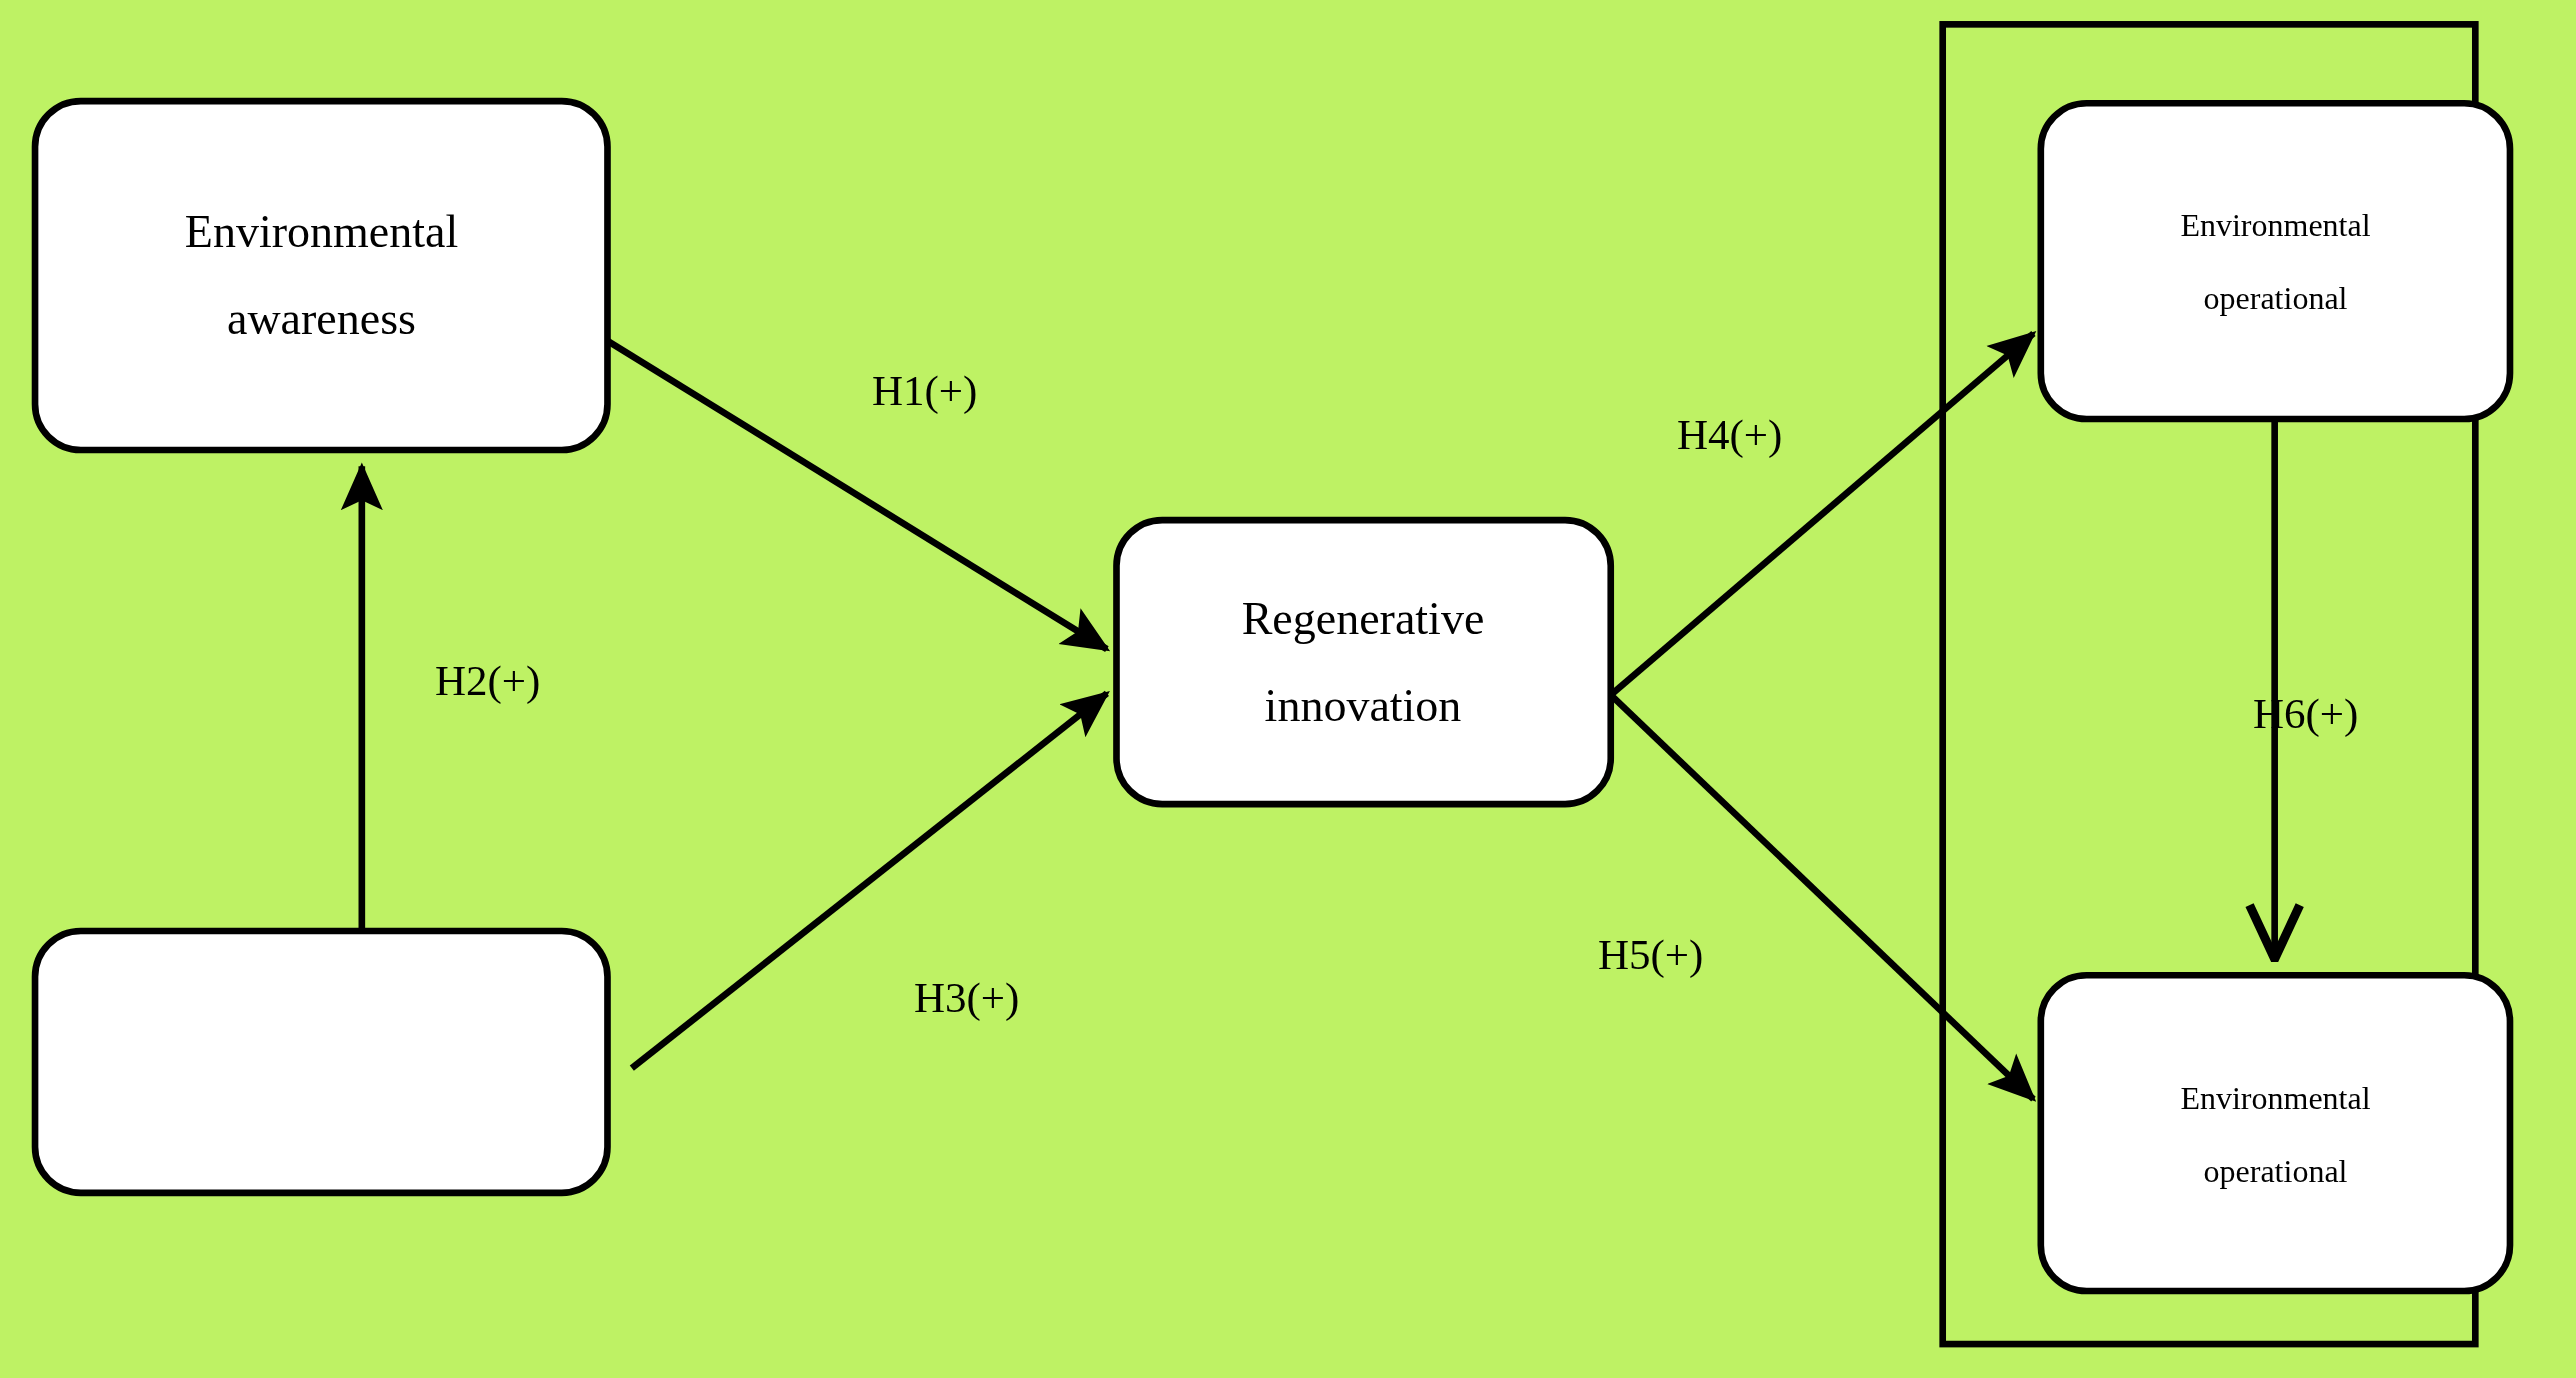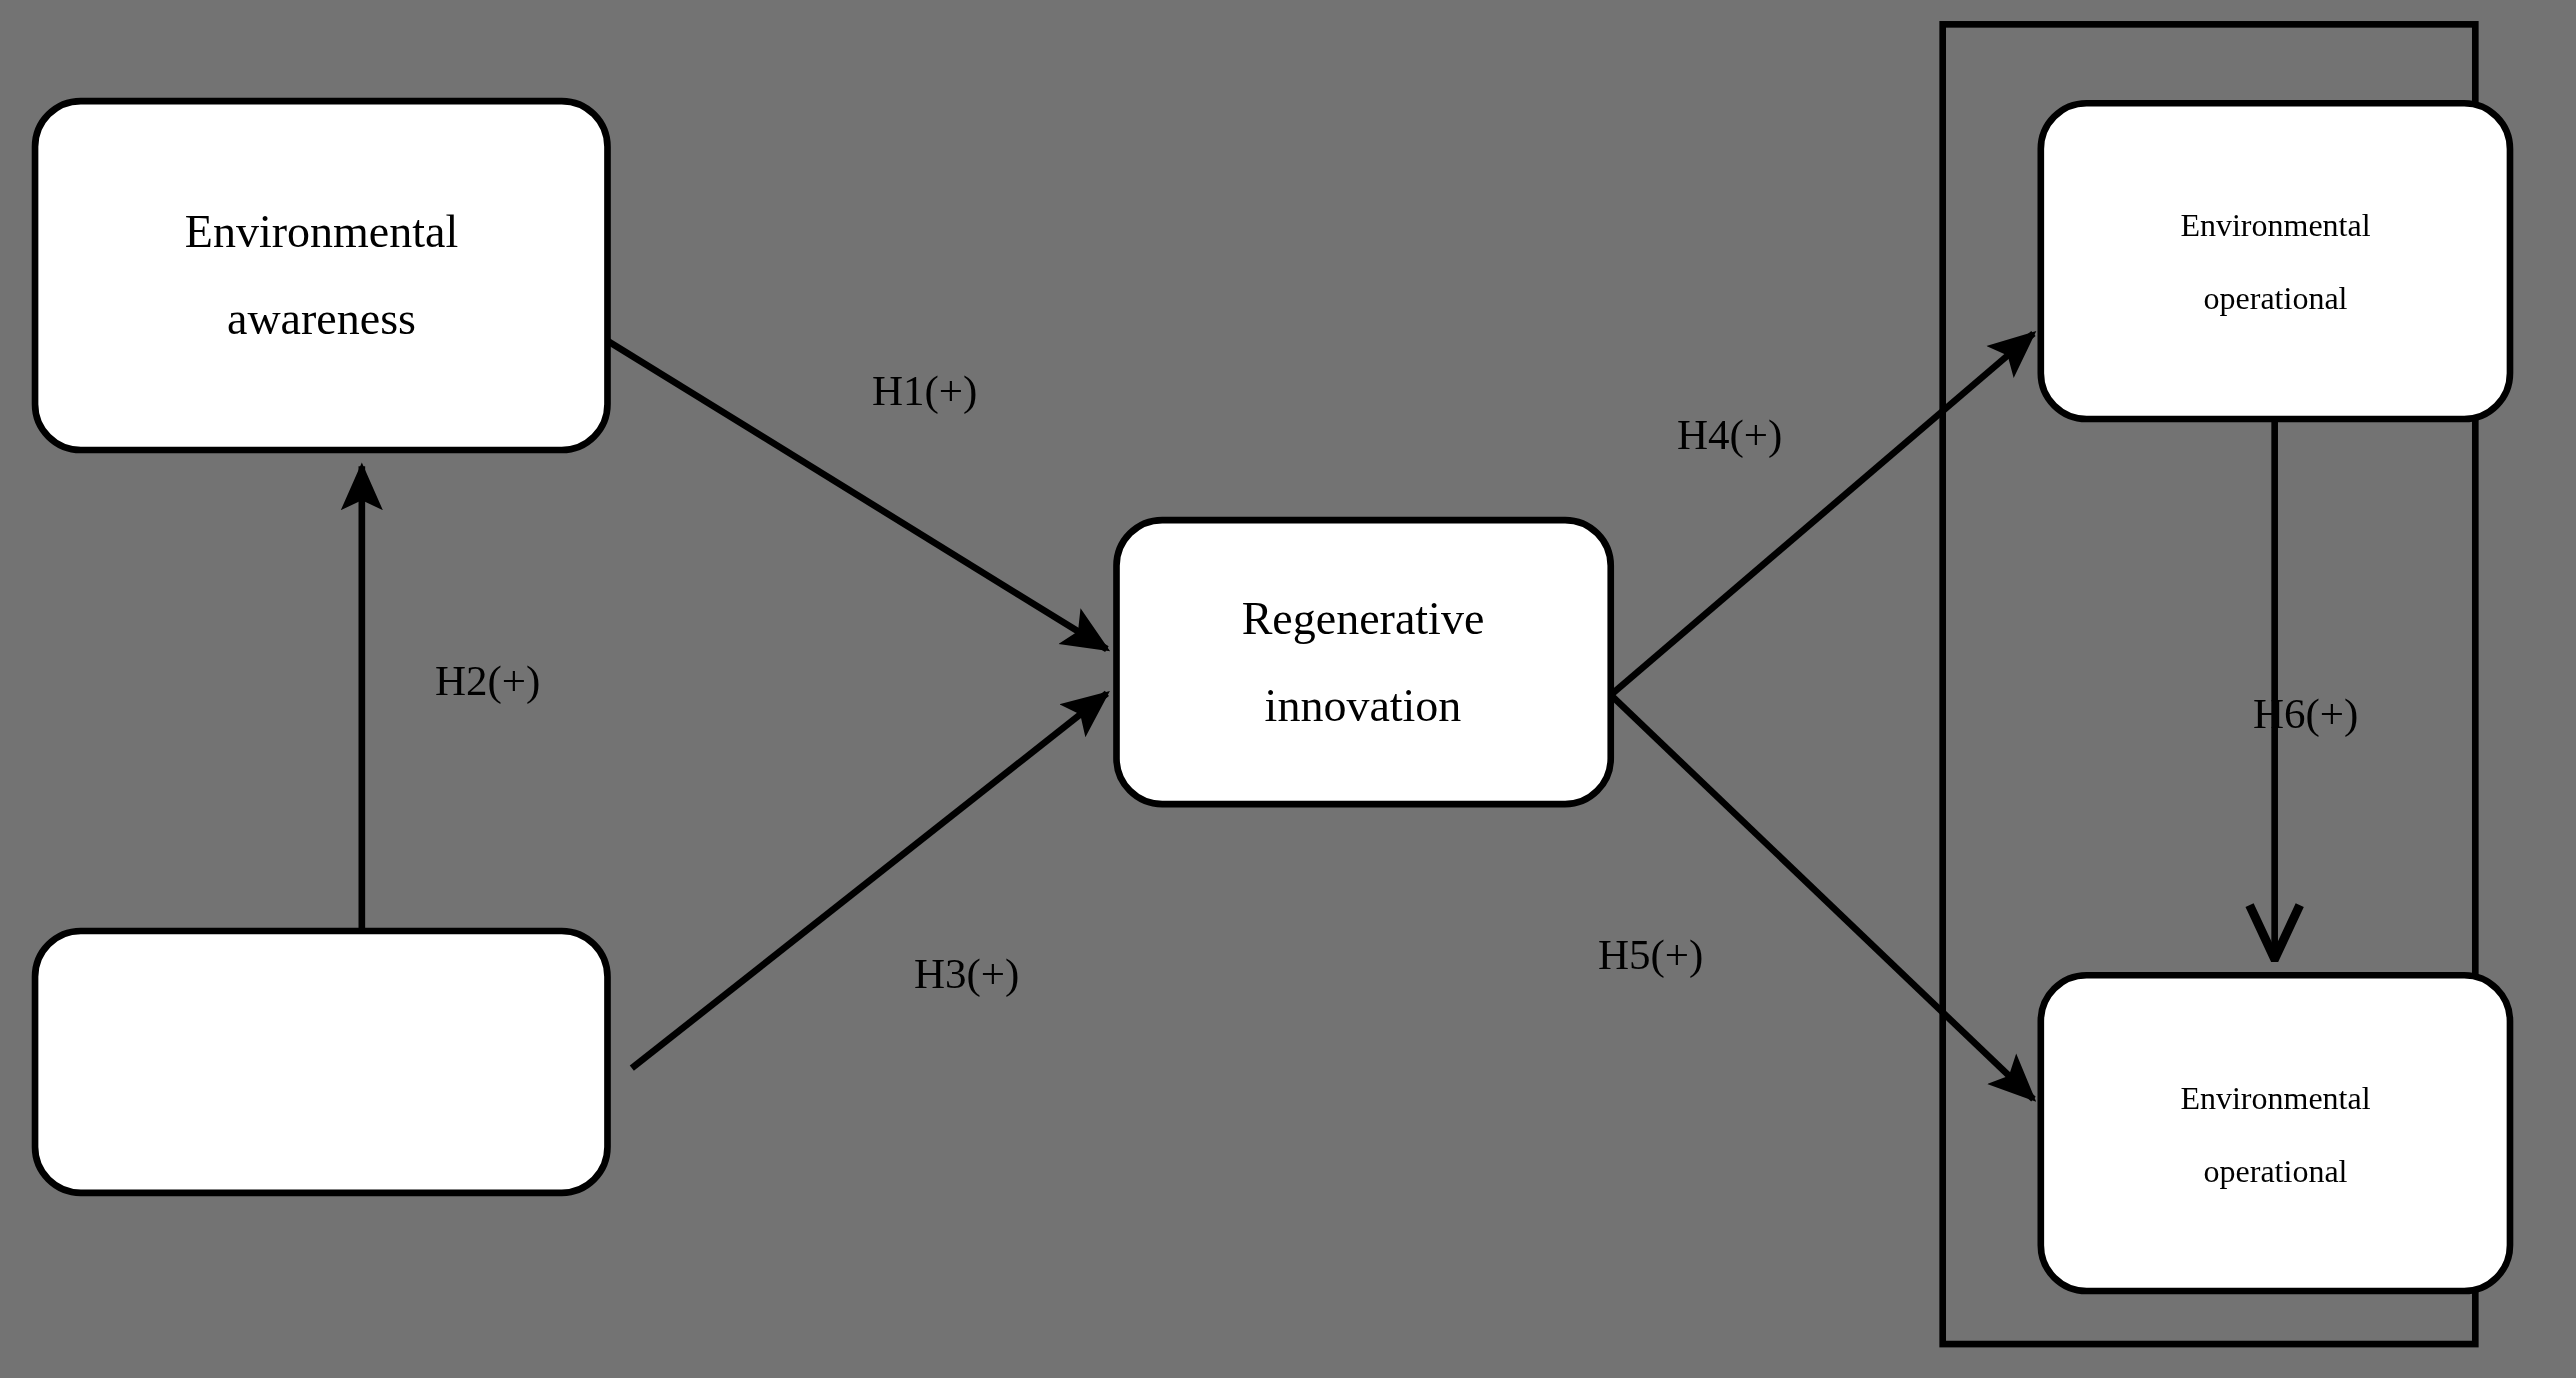--- a/index.html
+++ b/index.html
@@ -5,21 +5,21 @@
 <style>
   html, body {
     margin: 0;
     padding: 0;
     background: #ffffff;
   }
   #canvas {
     position: relative;
     width: 2576px;
     height: 1378px;
-    background: #737373;
+    background: #bef264;
     overflow: hidden;
     font-family: "Liberation Serif", "DejaVu Serif", serif;
   }
   #diagram-svg {
     position: absolute;
     top: 0;
     left: 0;
     width: 2576px;
     height: 1378px;
   }
@@ -118,21 +118,21 @@
 
   <div class="node-label small-node" style="left:2041px; top:976px; width:469px; height:316px;">
     <span class="line">Environmental</span>
     <span class="line">operational</span>
   </div>
 
   <div class="edge-label" style="left:872px; top:369px;">H1(+)</div>
 
   <div class="edge-label" style="left:435px; top:659px;text-align:right;">H2(+)</div>
 
-  <div class="edge-label" style="left:914px; top:952px;text-align:center;">H3(+)</div>
+  <div class="edge-label" style="left:914px; top:976px;text-align:center;">H3(+)</div>
 
   <div class="edge-label" style="left:1677px; top:413px;">H4(+)</div>
 
   <div class="edge-label" style="left:1598px; top:933px;">H5(+)</div>
 
   <div class="edge-label" style="left:2253px; top:692px;">H6(+)</div>
 
 </div>
 
 

